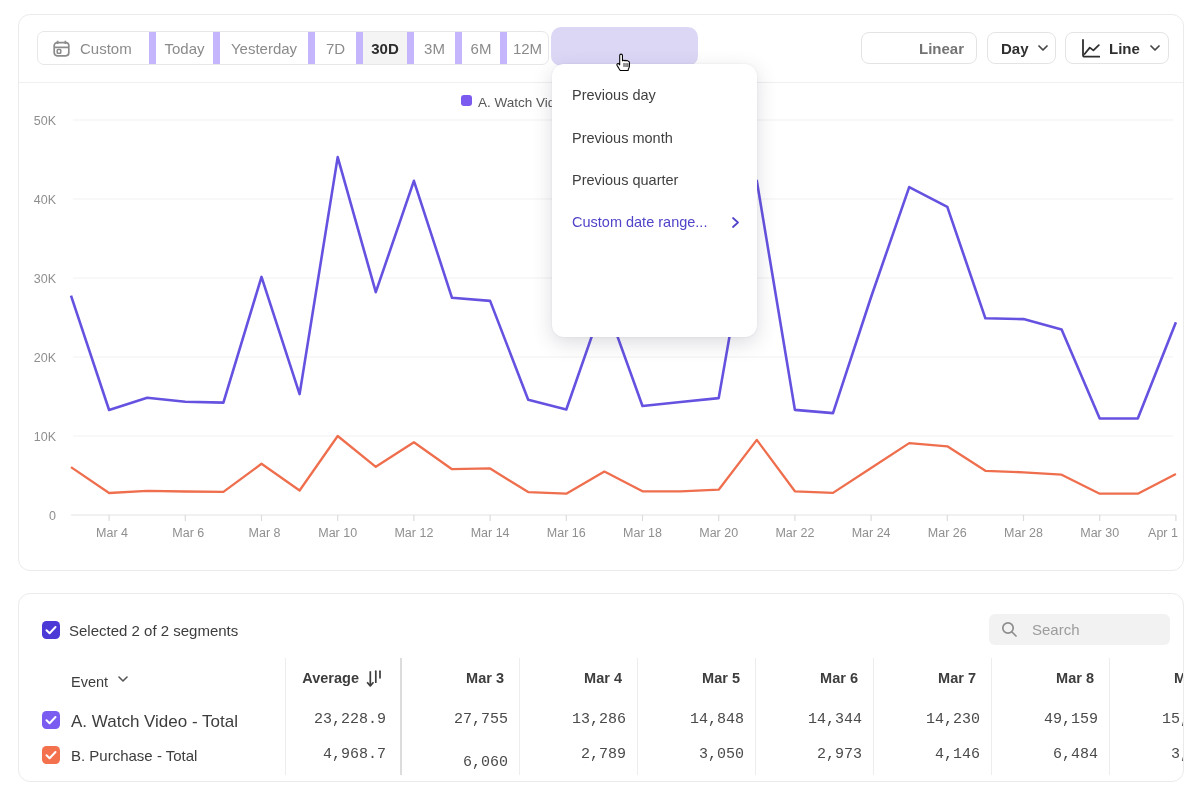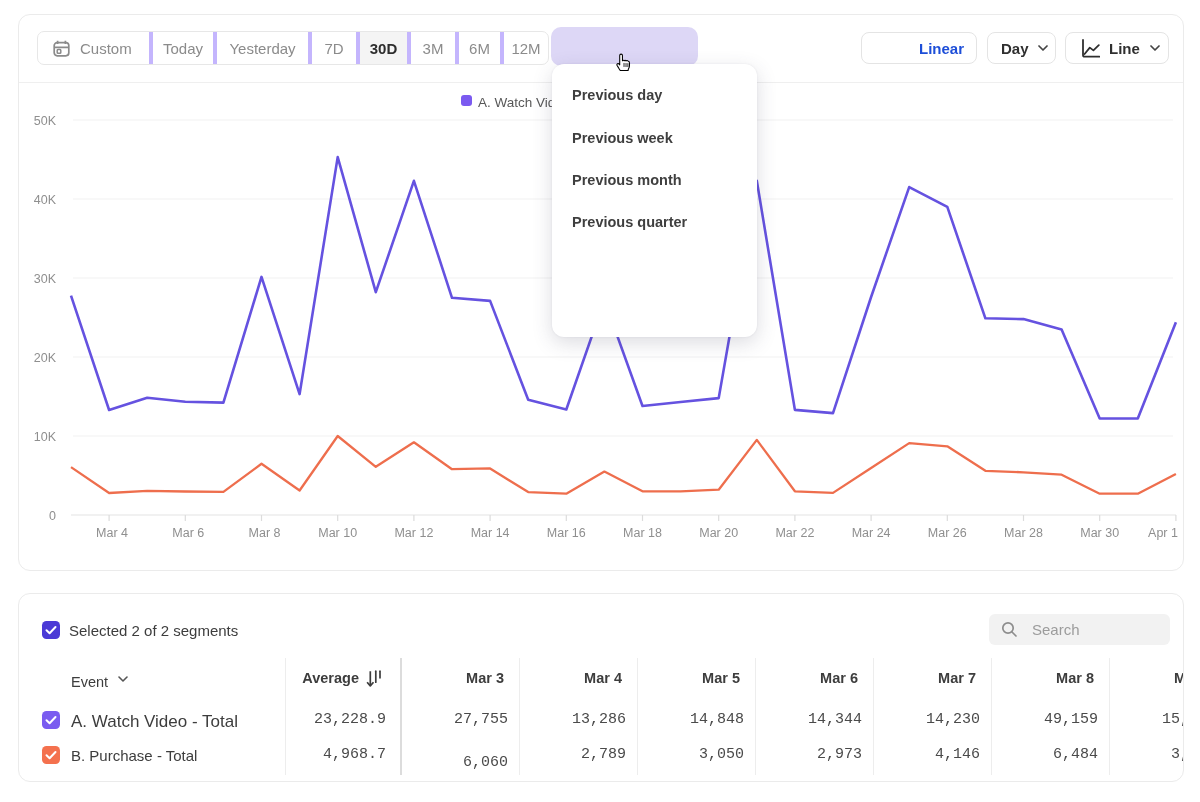--- a/index.html
+++ b/index.html
@@ -1,21 +1,21 @@
 <!DOCTYPE html>
 <html><head>
 <meta charset="utf-8">
 <style>
   * { margin:0; padding:0; box-sizing:border-box; }
   html,body { width:1200px; height:802px; background:#fff; font-family:"Liberation Sans", sans-serif; overflow:hidden; }
   #page { position:relative; width:1200px; height:802px; background:#fff; }
   .card { position:absolute; background:#fff; border:1px solid #ebebeb; border-radius:12px; overflow:hidden; }
   .abs { position:absolute; }
   .seg { display:flex; align-items:center; color:#8b8b8b; font-size:15px; }
-  .seg.sep { border-left:4px solid #c4b5fd; }
+  .seg.sep { border-left:7px solid #c4b5fd; }
   .hdr { position:absolute; text-align:right; font-size:14.5px; font-weight:700; color:#3d3d3d; }
   .num { position:absolute; text-align:right; font-family:"Liberation Mono", monospace; font-size:15px; color:#4a4a4a; }
   .mi { height:42.4px; display:flex; align-items:center; font-size:14.5px; color:#3f3f3f; }
 </style>
 </head>
 <body>
 <div id="page">
 
   <div class="card" style="left:18px; top:14px; width:1166px; height:557px;">
 
@@ -36,21 +36,21 @@
       <div class="seg sep" style="width:95px; justify-content:center;">Yesterday</div>
       <div class="seg sep" style="width:48px; justify-content:center;">7D</div>
       <div class="seg sep" style="width:51px; justify-content:center; color:#2d2d2d; font-weight:700; background:#f4f4f4;">30D</div>
       <div class="seg sep" style="width:48px; justify-content:center;">3M</div>
       <div class="seg sep" style="width:45px; justify-content:center;">6M</div>
       <div class="seg sep" style="width:48px; justify-content:center;">12M</div>
     </div>
 
     <div class="abs" style="left:532px; top:12px; width:147px; height:39px; background:#ddd7f6; border-radius:10px;"></div>
 
-    <div class="abs" style="left:842px; top:17px; width:116px; height:32px; border:1px solid #e4e4e4; border-radius:8px; display:flex; align-items:center; padding-left:3px; font-size:15px; font-weight:700; color:#1d4ed8;gap:44px;">
+    <div class="abs" style="left:842px; top:17px; width:116px; height:32px; border:1px solid #e4e4e4; border-radius:8px; display:flex; align-items:center; padding-left:3px; font-size:15px; font-weight:700; color:#737373;gap:44px;">
       <svg width="19" height="19" viewBox="0 0 19 19" style="margin-right:10px;">
         <path d="M2 1 V15 Q2 16.7 3.7 16.7 H18.3" fill="none" stroke="#2f2f2f" stroke-width="1.8" stroke-linecap="round" stroke-linejoin="round"></path>
         <line x1="4.4" y1="10" x2="17.8" y2="10" stroke="#2f2f2f" stroke-width="1.8" stroke-linecap="round"></line>
       </svg>
       Linear
       <svg width="10" height="6" viewBox="0 0 10 6" style="margin-left:10px;">
           <path d="M1 1 L5 5 L9 1" fill="none" stroke="#444" stroke-width="1.7" stroke-linecap="round" stroke-linejoin="round"></path>
         </svg>
     </div>
     <div class="abs" style="left:968px; top:17px; width:69px; height:32px; border:1px solid #e4e4e4; border-radius:8px; display:flex; align-items:center; padding-left:13px; font-size:15px; font-weight:700; color:#2f2f2f;">
@@ -200,26 +200,30 @@
     <div class="num" style="left:267px; top:152px; width:100px;">4,968.7</div>
     <div class="num" style="left:389px; top:160px; width:100px;">6,060</div>
     <div class="num" style="left:507px; top:152px; width:100px;">2,789</div>
     <div class="num" style="left:625px; top:152px; width:100px;">3,050</div>
     <div class="num" style="left:743px; top:152px; width:100px;">2,973</div>
     <div class="num" style="left:861px; top:152px; width:100px;">4,146</div>
     <div class="num" style="left:979px; top:152px; width:100px;">6,484</div>
     <div class="num" style="left:1097px; top:152px; width:100px;">3,158</div>
   </div>
 
-  <div class="abs" style="left:552px; top:64px; width:205px; height:273px; background:#fff; border-radius:12px; box-shadow:0 6px 20px rgba(60,60,90,0.18), 0 0 2px rgba(60,60,90,0.10); z-index:5;font-weight:bold;">
+  <div class="abs" style="left:552px; top:64px; width:205px; height:273px; background:#fff; border-radius:12px; box-shadow:0 6px 20px rgba(60,60,90,0.18), 0 0 2px rgba(60,60,90,0.10); z-index:5;">
     <div style="position:absolute; left:20px; top:10px; width:165px;">
       <div class="mi">Previous day</div>
-      <div class="mi">Previous week</div>
       <div class="mi">Previous month</div>
       <div class="mi">Previous quarter</div>
+      <div class="mi" style="color:#5044c8;">Custom date range...
+        <svg width="7" height="11" viewBox="0 0 7 11" style="position:absolute; right:-2px; margin-top:1px;">
+            <path d="M1 1 L6 5.5 L1 10" fill="none" stroke="#5044c8" stroke-width="1.7" stroke-linecap="round" stroke-linejoin="round"></path>
+          </svg>
+      </div>
     </div>
   </div>
 
   <svg class="abs" style="left:615px; top:52px; z-index:9;" width="17" height="20" viewBox="0 0 16 19">
     <path d="M4.9 17.6 C4.3 16.8 3.9 16 3.3 15 C2.9 14.3 2.1 13.2 1.8 12.6 C1.5 11.9 1.7 11.5 2.2 11.2 C2.8 10.9 3.6 11.1 4 11.6 L4.4 12.2 L4.4 3.4 C4.4 2.5 5 2 5.7 2 C6.4 2 7 2.5 7 3.4 L7 8.4 C7.4 7.7 8.2 7.7 8.6 8.4 C9 7.7 10 7.7 10.4 8.5 C10.8 7.8 11.8 7.8 12.2 8.6 C13.3 8.7 13.7 9.4 13.7 10.5 L13.7 12.6 C13.7 14.6 13.1 15.4 12.6 16.4 C12.3 17 12.4 17.2 12.4 17.6 Z" fill="#fff" stroke="#000" stroke-width="1" stroke-linejoin="round"></path>
     <g stroke="#000" stroke-width="0.8" stroke-linecap="round">
       <line x1="8.5" y1="10.8" x2="8.5" y2="13.8"></line>
       <line x1="10.4" y1="10.9" x2="10.4" y2="13.9"></line>
       <line x1="12.2" y1="11" x2="12.2" y2="13.9"></line>
     </g>

